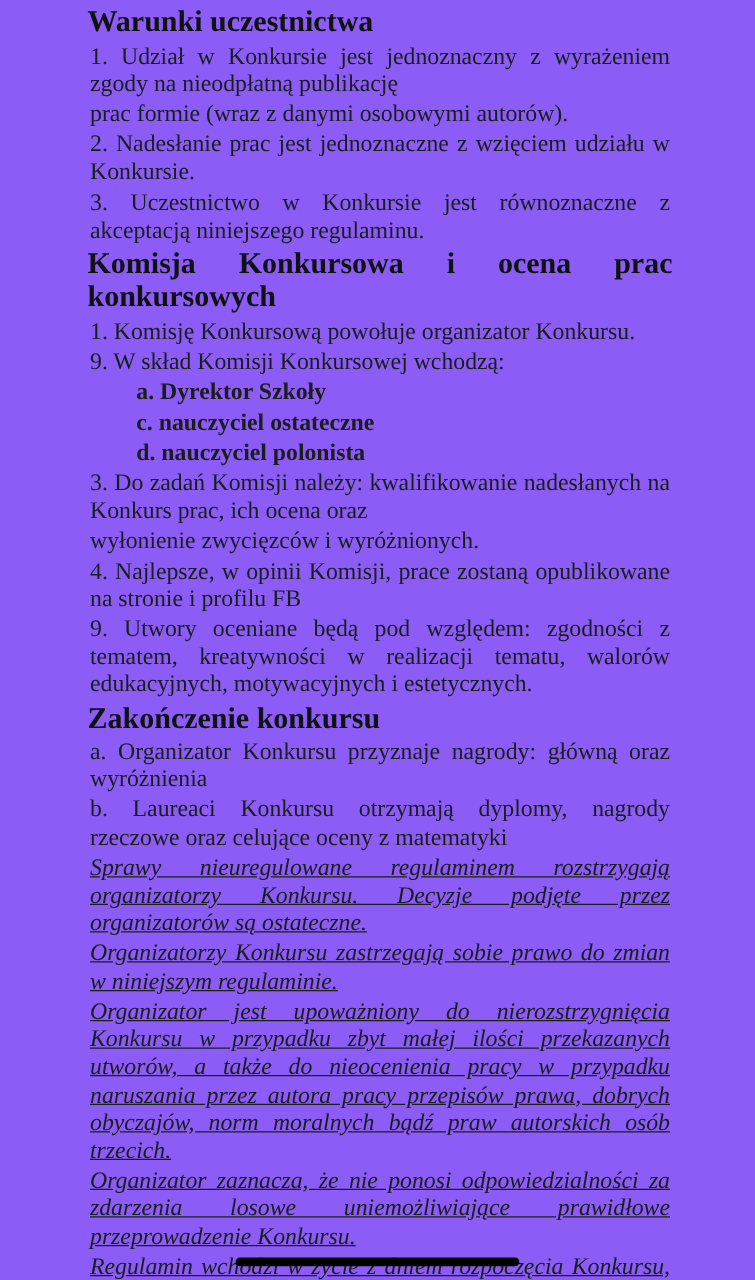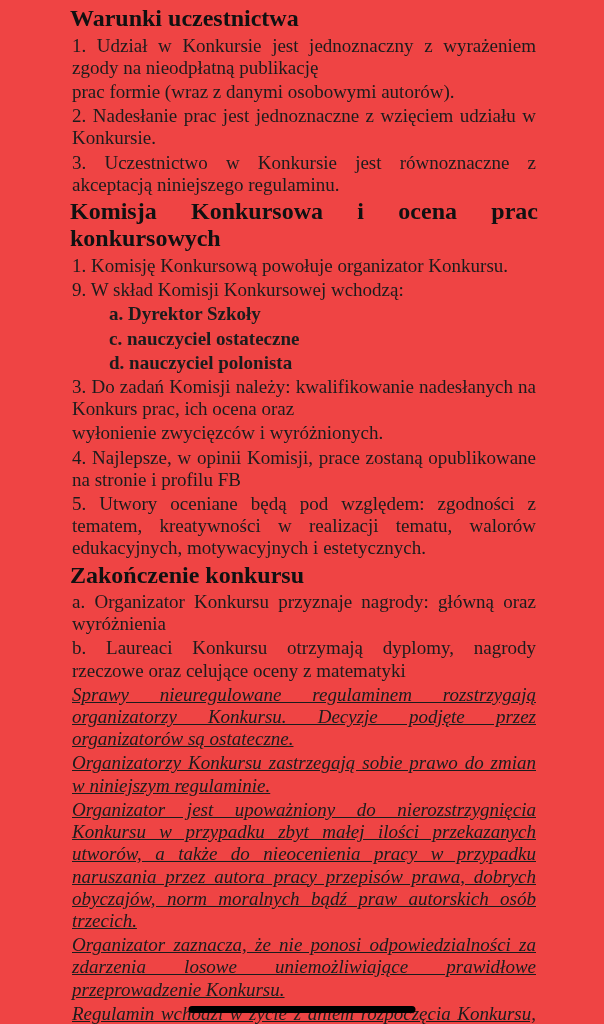--- a/index.html
+++ b/index.html
@@ -4,21 +4,21 @@
 <style>
   html, body {
     margin: 0;
     padding: 0;
     background: #ffffff;
   }
   .page {
     position: relative;
     width: 604px;
     height: 1024px;
-    background: #ef4444;
+    background: #8b5cf6;
     overflow: hidden;
     font-family: "Liberation Serif", "DejaVu Serif", serif;
     color: #1c1c1c;
   }
   .doc {
     position: absolute;
     left: 70px;
     top: 5px;
     width: 468px;
     font-size: 19px;
@@ -69,21 +69,21 @@
       <p>3. Uczestnictwo w Konkursie jest równoznaczne z akceptacją niniejszego regulaminu.</p>
       <h2>Komisja Konkursowa i ocena prac konkursowych</h2>
       <p>1. Komisję Konkursową powołuje organizator Konkursu.</p>
       <p>9. W skład Komisji Konkursowej wchodzą:</p>
       <p class="li">a. Dyrektor Szkoły</p>
       <p class="li">c. nauczyciel ostateczne</p>
       <p class="li">d. nauczyciel polonista</p>
       <p>3. Do zadań Komisji należy: kwalifikowanie nadesłanych na Konkurs prac, ich ocena oraz</p>
       <p>wyłonienie zwycięzców i wyróżnionych.</p>
       <p>4. Najlepsze, w opinii Komisji, prace zostaną opublikowane na stronie i profilu FB</p>
-      <p>5. Utwory oceniane będą pod względem: zgodności z tematem, kreatywności w realizacji tematu, walorów edukacyjnych, motywacyjnych i estetycznych.</p>
+      <p>9. Utwory oceniane będą pod względem: zgodności z tematem, kreatywności w realizacji tematu, walorów edukacyjnych, motywacyjnych i estetycznych.</p>
       <h2>Zakończenie konkursu</h2>
       <p>a. Organizator Konkursu przyznaje nagrody: główną oraz wyróżnienia</p>
       <p>b. Laureaci Konkursu otrzymają dyplomy, nagrody rzeczowe oraz celujące oceny z matematyki</p>
       <p class="italic">Sprawy nieuregulowane regulaminem rozstrzygają organizatorzy Konkursu. Decyzje podjęte przez organizatorów są ostateczne.</p>
       <p class="italic">Organizatorzy Konkursu zastrzegają sobie prawo do zmian w niniejszym regulaminie.</p>
       <p class="italic">Organizator jest upoważniony do nierozstrzygnięcia Konkursu w przypadku zbyt małej ilości przekazanych utworów, a także do nieocenienia pracy w przypadku naruszania przez autora pracy przepisów prawa, dobrych obyczajów, norm moralnych bądź praw autorskich osób trzecich.</p>
       <p class="italic">Organizator zaznacza, że nie ponosi odpowiedzialności za zdarzenia losowe uniemożliwiające prawidłowe przeprowadzenie Konkursu.</p>
       <p class="italic">Regulamin wchodzi w życie z dniem rozpoczęcia Konkursu, tj. 1 marca 2025 r.</p>
     </div>
   <div class="home-indicator"></div>

